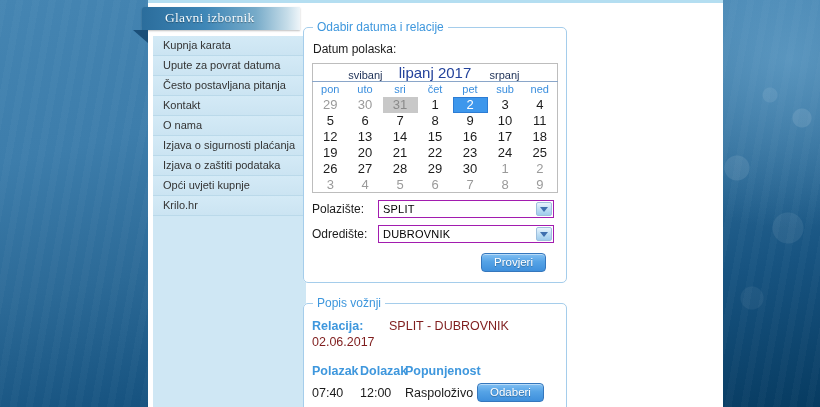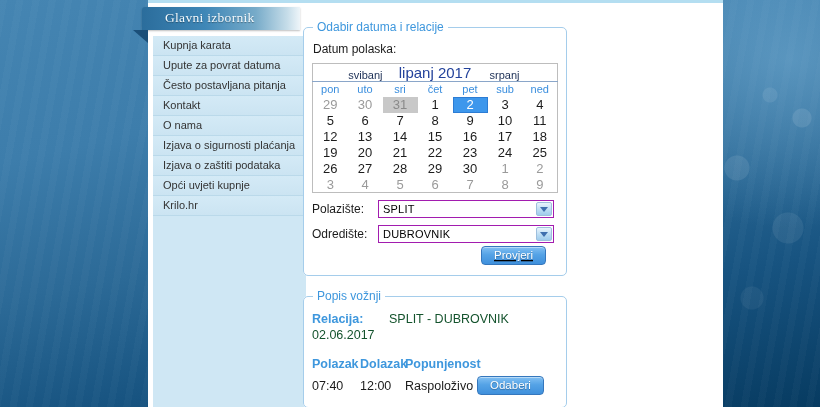--- a/index.html
+++ b/index.html
@@ -107,28 +107,28 @@
   }
 
   .btn {
     background:linear-gradient(180deg,#82c0f3,#55a3e6 45%,#3f90dc);
     border:1px solid #3577bd; border-radius:4px;
     color:#fff; font-size:11.5px; font-family:"Liberation Sans", sans-serif;
     padding:2px 12px 3px 12px; cursor:pointer;
     text-shadow:0 1px 1px rgba(0,0,0,.3);
     box-shadow:inset 0 1px 0 rgba(255,255,255,.45);
   }
-  .check-row { display:flex; justify-content:flex-end; padding-right:12px; margin-top:3px;text-decoration:underline; }
+  .check-row { display:flex; justify-content:flex-end; padding-right:12px; margin-top:10px; }
 
   
   fieldset.trips { margin-top:13px; padding-bottom:12px; }
   .info-row { display:flex; font-size:12.5px; line-height:16px; }
   .info-row.first { margin-top:4px; }
   .info-label { width:77px; font-weight:bold; color:#3e97dd; }
-  .info-value { color:#14532d; }
+  .info-value { color:#7f1d1d; }
   .trip-head { display:flex; margin-top:14px; font-size:12.5px; font-weight:bold; color:#3e97dd; }
   .col-dep { width:48px; } .col-arr { width:45px; } .col-occ { width:72px; }
   .trip-row { display:flex; align-items:center; margin-top:5px; font-size:12.5px; color:#1b1b1b; }
 </style>
 </head>
 <body>
 
 <div class="content-column"></div>
 
 <div class="ribbon">

